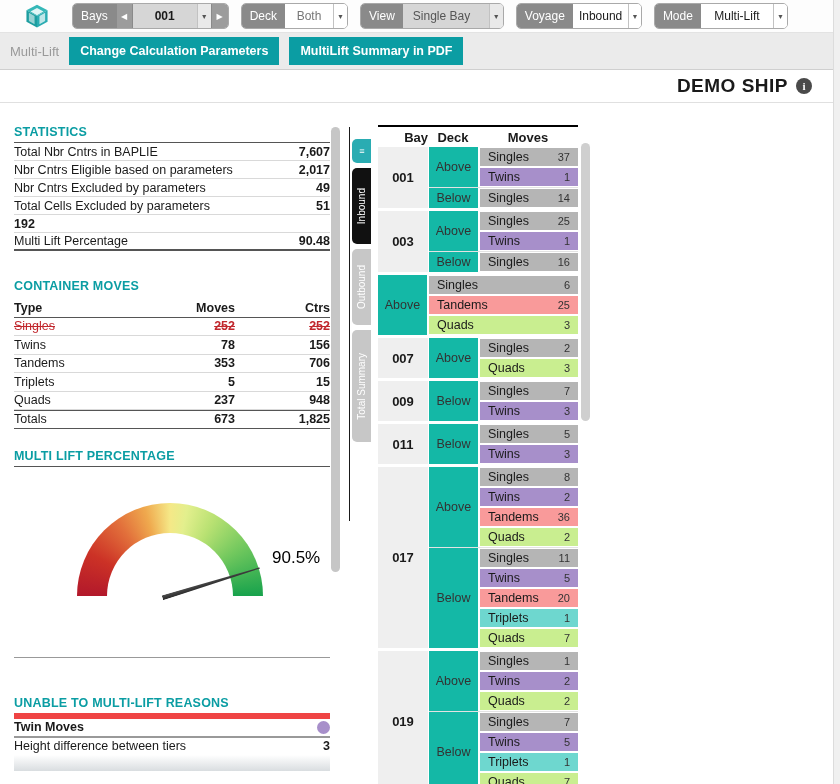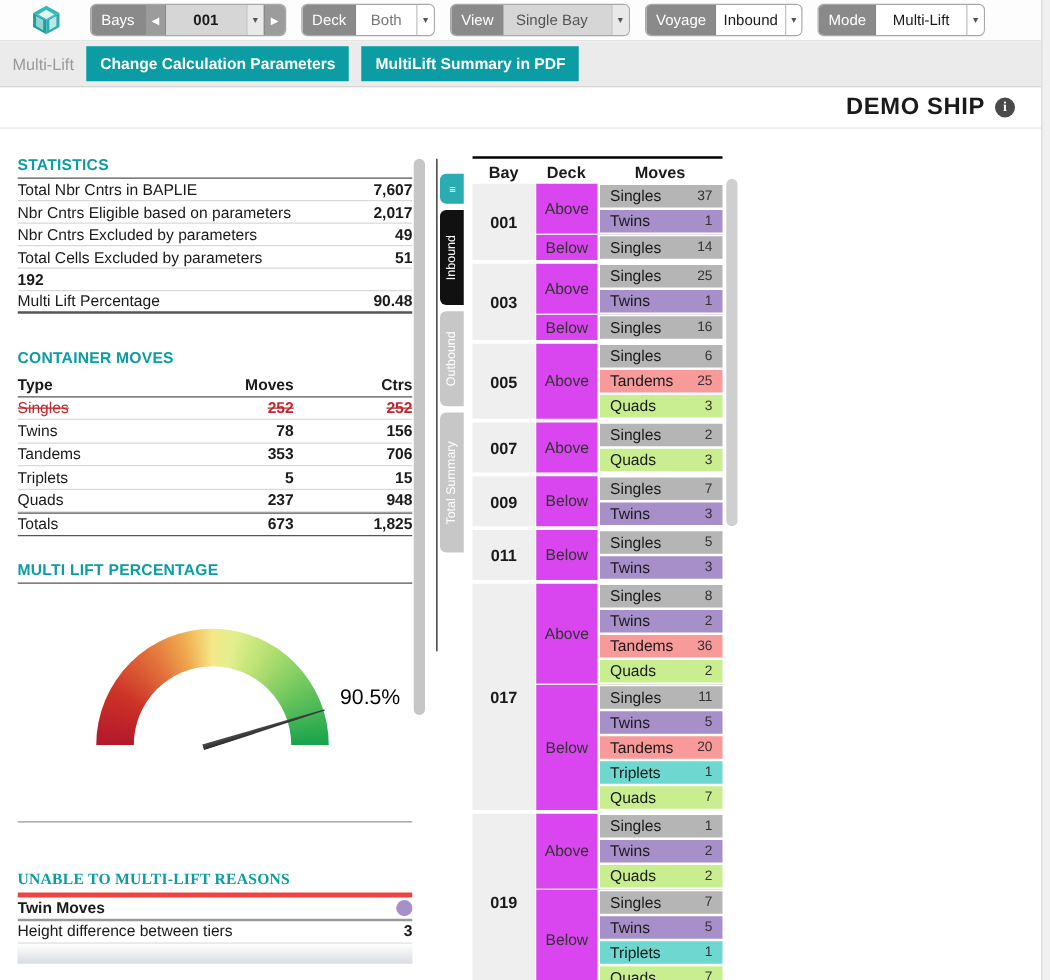--- a/index.html
+++ b/index.html
@@ -134,33 +134,33 @@
   }
   .vtab span { writing-mode:vertical-rl; transform:rotate(180deg); white-space:nowrap; }
   .vtab.menu { height:24px; background:#2aacb2; font-size:9px; font-weight:bold; }
   .vtab.menu span { writing-mode:horizontal-tb; transform:none; letter-spacing:-1px; }
   .vtab.active { background:#111; }
   .vtab.idle { background:#c7c7c7; }
   
   .bay-table { position:absolute; left:378px; top:22px; width:200px; }
   .bt-topline { border-top:2px solid #000; }
   .bt-header { display:flex; font-size:13px; font-weight:bold; height:20px; align-items:center; }
-  .bt-header .h1 { width:50px; text-align:center; }
+  .bt-header .h1 { width:50px; text-align:right; }
   .bt-header .h2 { width:50px; text-align:center; }
   .bt-header .h3 { flex:1; text-align:center; }
   .bay-group { display:flex; margin-bottom:3px; }
   .bay-cell {
     width:50px; background:#efefef; display:flex; align-items:center; justify-content:center;
     font-weight:bold; font-size:13px; margin-right:1px;
   }
   .decks { flex:1; display:flex; flex-direction:column; }
   .deck-group { display:flex; }
   .deck-group + .deck-group { border-top:1px solid #e3e3e3; }
   .deck-cell {
-    width:49px; background:#d946ef; display:flex; align-items:center; justify-content:center;
+    width:49px; background:#14b8a6; display:flex; align-items:center; justify-content:center;
     font-size:12.5px; color:#333; margin-right:2px;
   }
   .moves { flex:1; display:flex; flex-direction:column; }
   .move-bar {
     height:18px; margin:1px 0; display:flex; align-items:center;
     justify-content:space-between; padding:0 8px; font-size:12.5px; color:#1a1a1a;
   }
   .move-bar .cnt { font-size:11px; color:#333; }
   
   .tscroll { position:absolute; left:581px; top:40px; width:9px; height:380px; }
@@ -316,21 +316,21 @@
       <div class="gauge-arc">
         <div class="gauge-hole"></div>
       </div>
       <div class="needle" id="gauge-needle" style="transform: rotate(-17.1deg);"></div>
       <span class="gauge-label">90.5%</span>
     </div>
     <div class="hr-light" style="margin-top:26px;"></div>
 
     <div style="height:38px;"></div>
 
-    <div class="sec-head" style="border-bottom:4px solid #ef4444;font-family:Liberation Serif, serif;">UNABLE TO MULTI-LIFT REASONS</div>
+    <div class="sec-head" style="border-bottom:6px solid #ef4444;">UNABLE TO MULTI-LIFT REASONS</div>
     <div class="reason-group">
       <span>Twin Moves</span>
       <span class="dot" id="reason-dot" style="background: rgb(167, 143, 202);"></span>
     </div>
     <div id="reason-rows">
         <div class="stat-row">
           <span class="label">Height difference between tiers</span>
           <span class="value">3</span>
         </div>
         <div class="stat-row">
@@ -418,21 +418,20 @@
               <div class="moves">
                 <div class="move-bar" style="background: rgb(181, 181, 181);">
                   <span class="lbl">Singles</span>
                   <span class="cnt">16</span>
                 </div>
               </div>
             </div>
           </div>
         </div>
         <div class="bay-group">
-          <div class="bay-cell">005</div>
           <div class="decks">
             <div class="deck-group">
               <div class="deck-cell">Above</div>
               <div class="moves">
                 <div class="move-bar" style="background: rgb(181, 181, 181);">
                   <span class="lbl">Singles</span>
                   <span class="cnt">6</span>
                 </div>
                 <div class="move-bar" style="background: rgb(249, 154, 154);">
                   <span class="lbl">Tandems</span>

